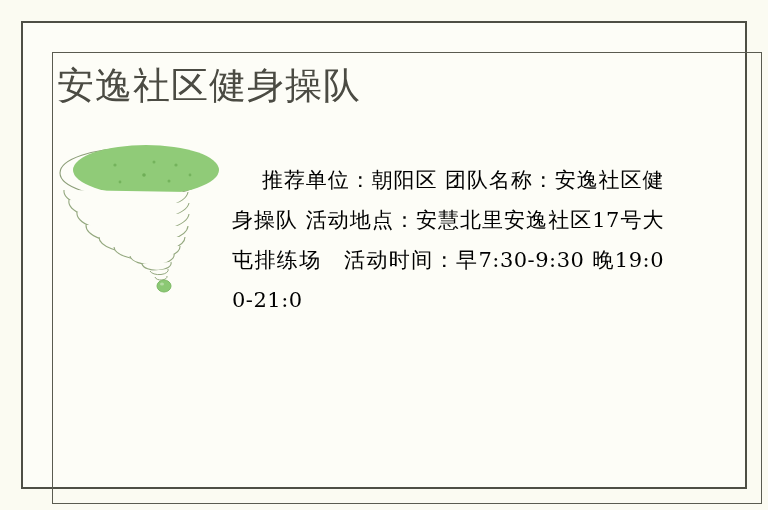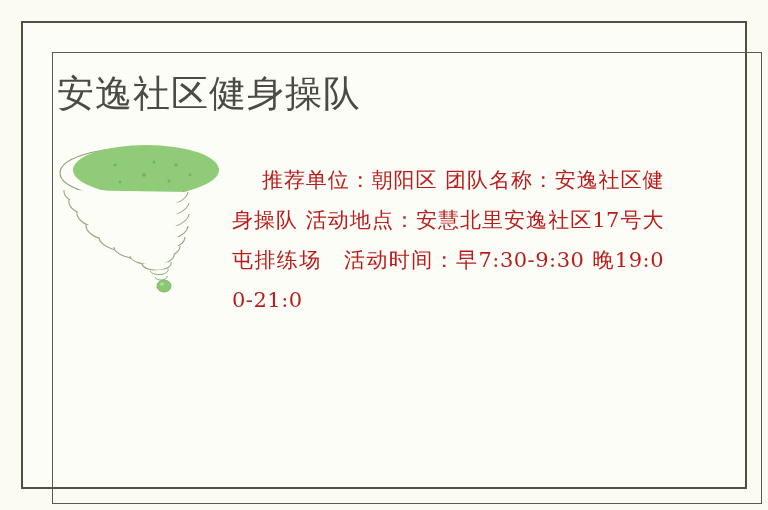--- a/index.html
+++ b/index.html
@@ -52,40 +52,39 @@
     position: absolute;
     left: 57px;
     top: 64px;
     font-size: 37px;
     line-height: 44px;
     letter-spacing: 1px;
     color: #4b4b43;
     font-family: "DejaVu Sans", "Liberation Sans", sans-serif;
     font-weight: 400;
     white-space: nowrap;
-    margin-top: 8px;
   }
 
   
   #tornado {
     position: absolute;
     left: 52px;
     top: 140px;
     width: 180px;
     height: 165px;
   }
 
   
   #info-block {
     position: absolute;
     left: 232px;
     top: 160px;
     width: 432px;
     height: 240px;
-    color: #b91c1c;
+    color: #000000;
     font-family: "DejaVu Serif", "Liberation Serif", serif;
     font-size: 21px;
     line-height: 40px;
     letter-spacing: 0.5px;
     overflow: hidden;
     text-align: justify;
   }
   #info-text {
     display: block;
     text-indent: 30px;

